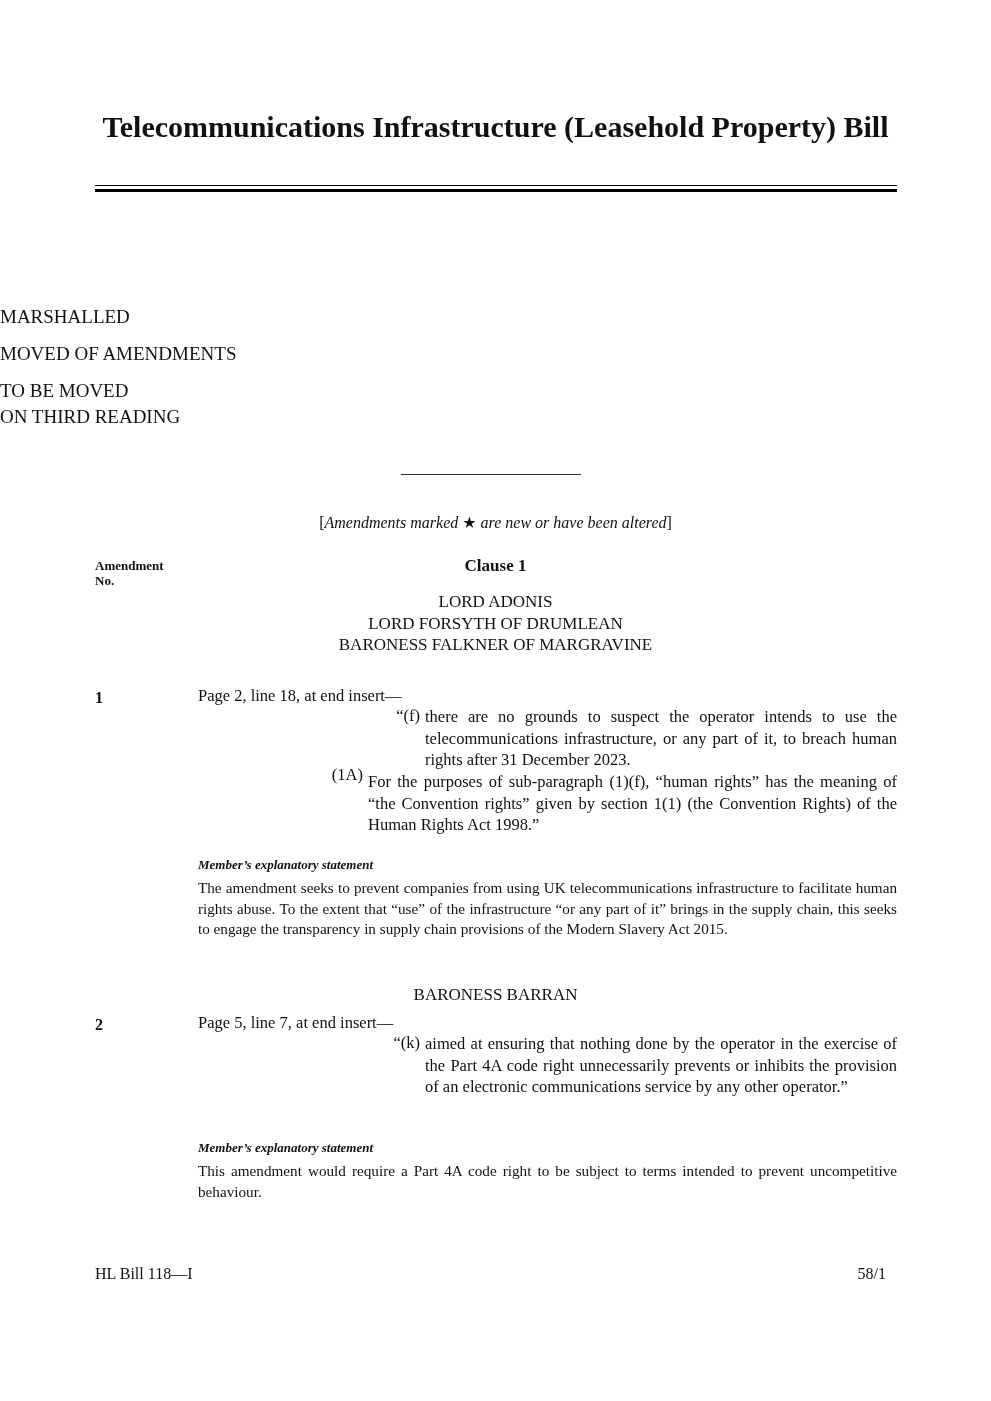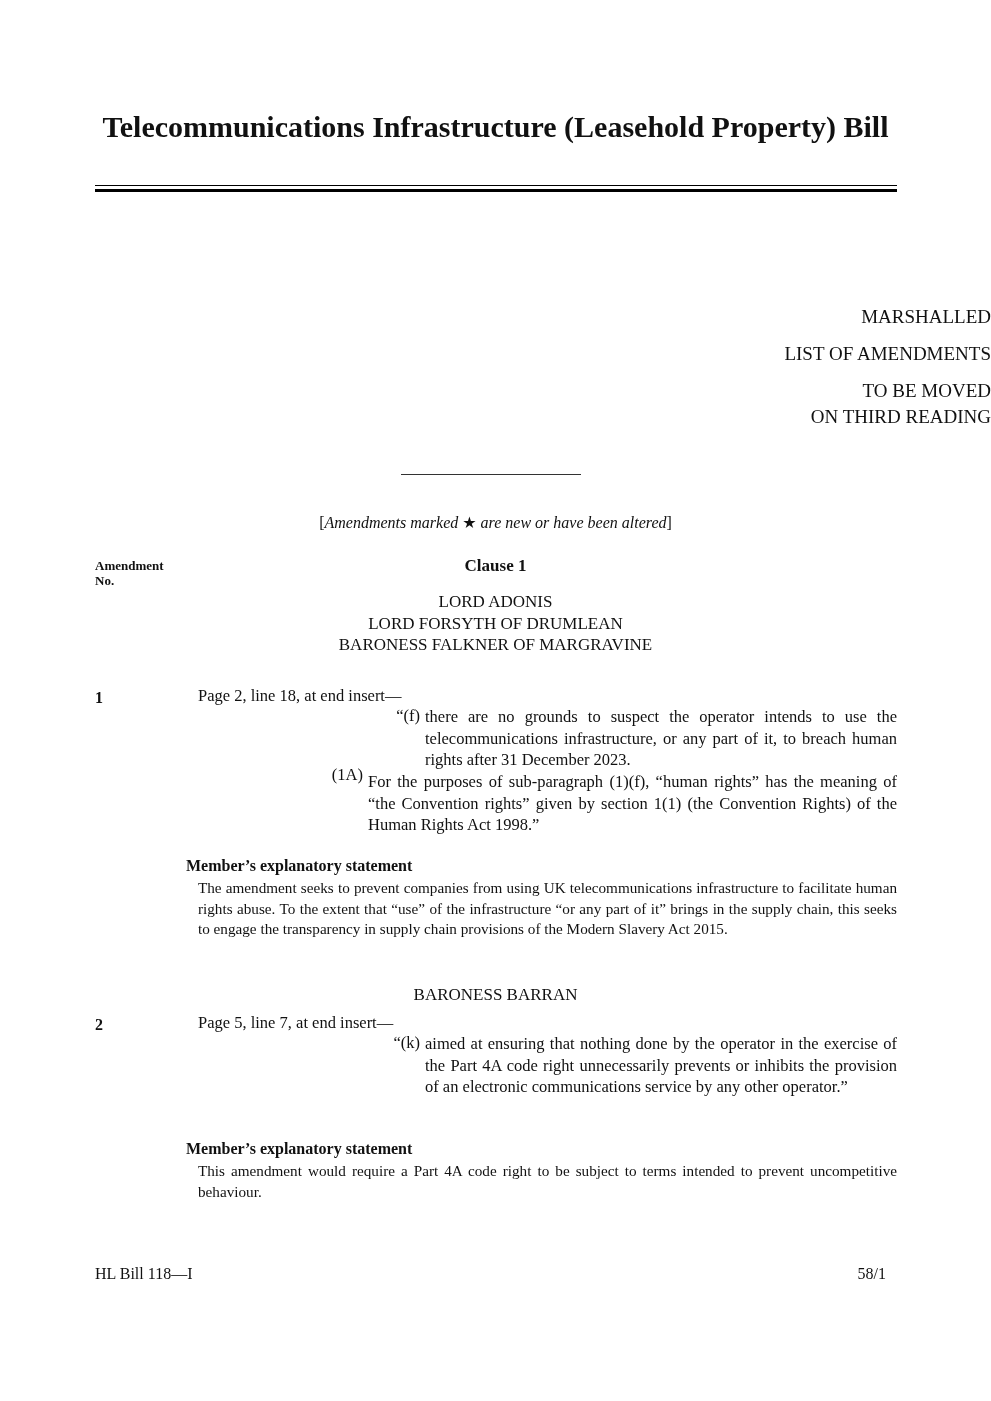--- a/index.html
+++ b/index.html
@@ -8,49 +8,49 @@
     font-family: "Liberation Serif", "DejaVu Serif", serif; color: #111;
   }
   .abs { position: absolute; }
   .title {
     left: 95px; width: 801px; top: 108px; text-align: center;
     font-weight: bold; font-size: 30px; line-height: 38px;
   }
   .rule-thin { left: 95px; width: 802px; top: 185px; height: 0; border-top: 1.5px solid #000; }
   .rule-thick { left: 95px; width: 802px; top: 189px; height: 0; border-top: 3px solid #000; }
   .heading-line {
-    left: 0; width: 991px; text-align: right; font-size: 19px; line-height: 22px;
+    left: 0; width: 991px; text-align: left; font-size: 19px; line-height: 22px;
   }
   .short-rule { left: 401px; width: 180px; top: 474px; border-top: 1px solid #333; }
   .note { left: 0; width: 991px; top: 513px; text-align: center; font-size: 16px; }
   .note i { font-style: italic; margin-top: 9px; }
   .amend-no-head { left: 95px; top: 558px; font-weight: bold; font-size: 13px; line-height: 15px; }
   .clause { left: 0; width: 991px; top: 556px; text-align: center; font-weight: bold; font-size: 17px; }
   .names { left: 0; width: 991px; text-align: center; font-size: 17px; line-height: 21.5px; }
   .num { left: 95px; font-weight: bold; font-size: 16px; }
   .lead { left: 198px; font-size: 16.5px; }
   .para { font-size: 16.5px; line-height: 21.5px; text-align: justify; }
   .label { font-size: 16.5px; text-align: right; }
-  .stmt-head { left: 186px; font-weight: bold; font-size: 16px; }
+  .stmt-head { left: 198px; font-weight: bold; font-style: italic; font-size: 13px; }
   .stmt {
     left: 198px; width: 699px; font-size: 15.2px; line-height: 20.5px;
     text-align: justify;
   }
   .footer-left { left: 95px; top: 1265px; font-size: 16px; }
   .footer-right { right: 105px; top: 1265px; font-size: 16px; }
 </style>
 </head>
 <body>
 
 <div class="abs title">Telecommunications Infrastructure (Leasehold Property) Bill</div>
 <div class="abs rule-thin"></div>
 <div class="abs rule-thick"></div>
 
 <div class="abs heading-line" style="top:306px">MARSHALLED</div>
-<div class="abs heading-line" style="top:343px">LIST OF AMENDMENTS</div>
+<div class="abs heading-line" style="top:343px">MOVED OF AMENDMENTS</div>
 <div class="abs heading-line" style="top:380px">TO BE MOVED</div>
 <div class="abs heading-line" style="top:406px">ON THIRD READING</div>
 <div class="abs short-rule"></div>
 
 <div class="abs note">
   <span>[</span><i>Amendments marked </i><span>★</span><i> are new or have been altered</i><span>]</span>
 </div>
 
 <div class="abs amend-no-head">
   <div>Amendment</div>

